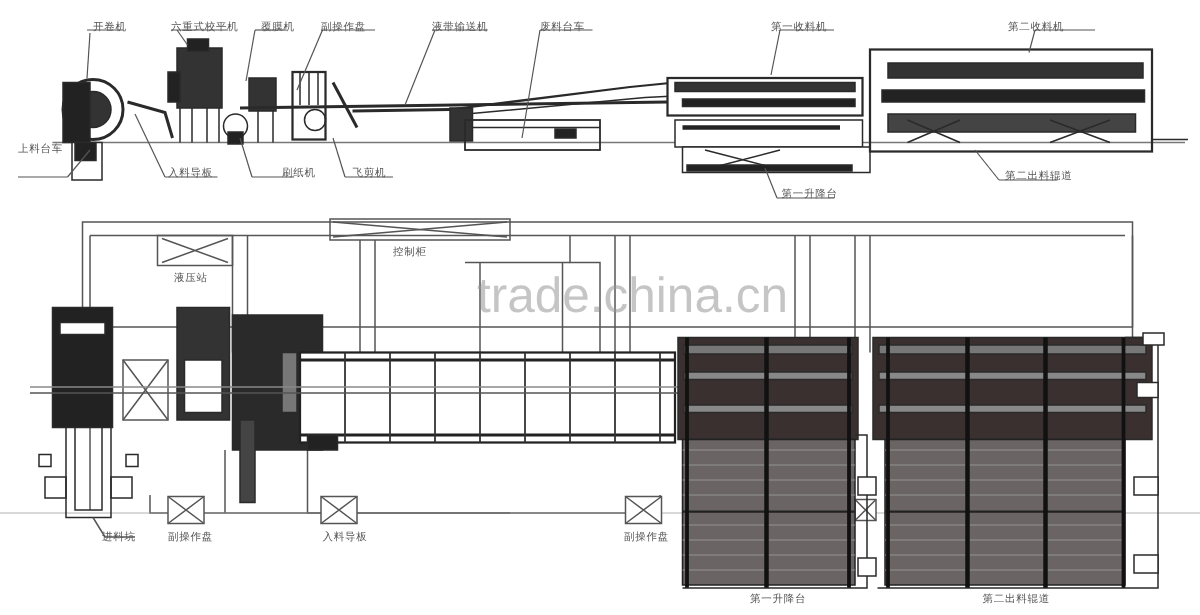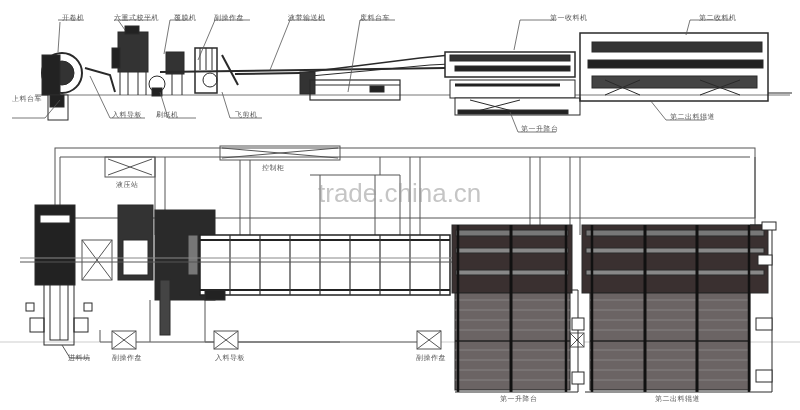--- a/index.html
+++ b/index.html
@@ -1,19 +1,19 @@
 <!DOCTYPE html>
 <html><head>
 <meta charset="utf-8">
 <style>
   html, body { margin:0; padding:0; background:#ffffff; }
   body { width:800px; height:410px; overflow:hidden; position:relative; font-family:"DejaVu Sans", sans-serif; }
   #stage { position:absolute; left:0; top:0; width:800px; height:410px; }
   .lbl { position:absolute; font-size:7px; color:#555; white-space:nowrap; letter-spacing:0.5px; }
-  .wm { position:absolute; left:318px; top:178px; font-family:"Liberation Sans", sans-serif; font-size:26px; color:rgba(150,150,150,0.55); letter-spacing:0px; }
+  .wm { position:absolute; left:318px; top:178px; font-family:"Liberation Sans", sans-serif; font-size:33px; color:rgba(150,150,150,0.55); letter-spacing:0px; }
   svg { position:absolute; left:0; top:0; }
 </style>
 </head>
 <body>
 
 <div id="stage">
 <svg width="800" height="410" viewBox="0 0 800 410">
   <g stroke="#2a2a2a" fill="none" stroke-width="1">
 
     <line x1="35" y1="95" x2="790" y2="95" stroke="#777"></line>
@@ -232,25 +232,25 @@
     </g>
   </g>
 </svg>
 
 <span class="lbl" style="left:62px;top:13px">开卷机</span>
 <span class="lbl" style="left:114px;top:13px">六重式校平机</span>
 <span class="lbl" style="left:174px;top:13px">覆膜机</span>
 <span class="lbl" style="left:214px;top:13px">副操作盘</span>
 <span class="lbl" style="left:288px;top:13px">液带输送机</span>
 <span class="lbl" style="left:360px;top:13px">废料台车</span>
-<span class="lbl" style="left:550px;top:13px">第一收料机</span>
-<span class="lbl" style="left:699px;top:13px">第二收料机</span>
+<span class="lbl" style="left:514px;top:13px">第一收料机</span>
+<span class="lbl" style="left:672px;top:13px">第二收料机</span>
 <span class="lbl" style="left:12px;top:94px">上料台车</span>
 <span class="lbl" style="left:112px;top:110px">入料导板</span>
-<span class="lbl" style="left:156px;top:110px">刷纸机</span>
+<span class="lbl" style="left:188px;top:110px">刷纸机</span>
 <span class="lbl" style="left:235px;top:110px">飞剪机</span>
 <span class="lbl" style="left:521px;top:124px">第一升降台</span>
 <span class="lbl" style="left:670px;top:112px">第二出料辊道</span>
 
 <span class="lbl" style="left:116px;top:180px">液压站</span>
 <span class="lbl" style="left:262px;top:163px">控制柜</span>
 <span class="lbl" style="left:68px;top:353px">进料坑</span>
 <span class="lbl" style="left:112px;top:353px">副操作盘</span>
 <span class="lbl" style="left:215px;top:353px">入料导板</span>
 <span class="lbl" style="left:416px;top:353px">副操作盘</span>

